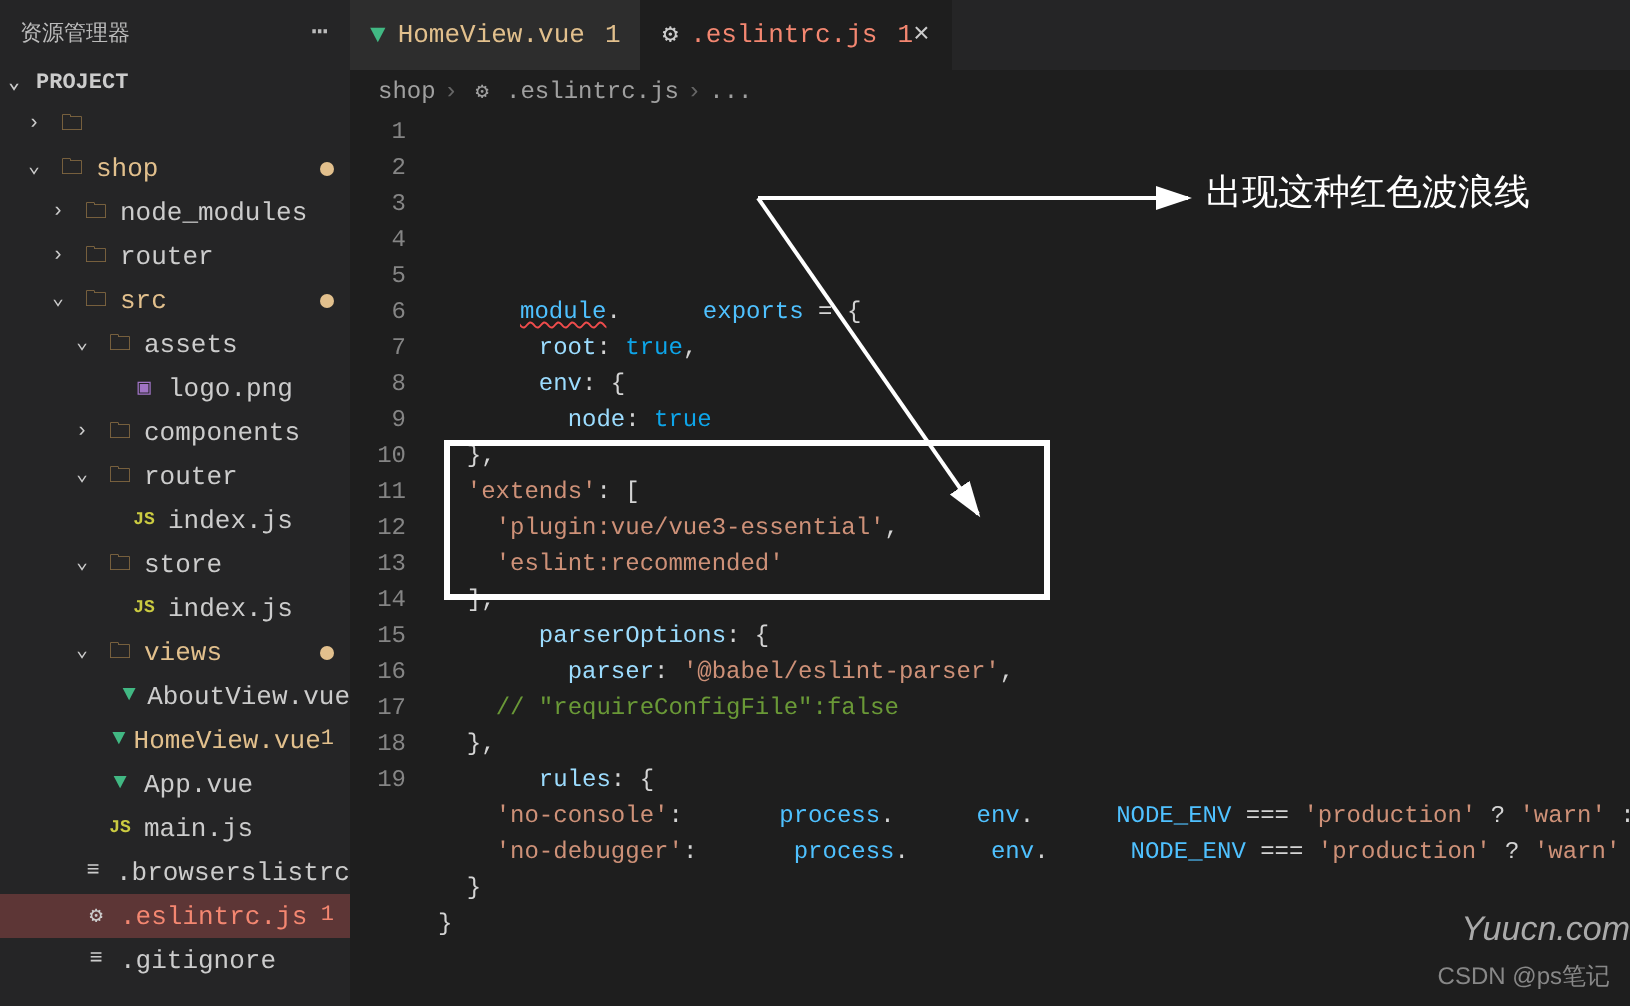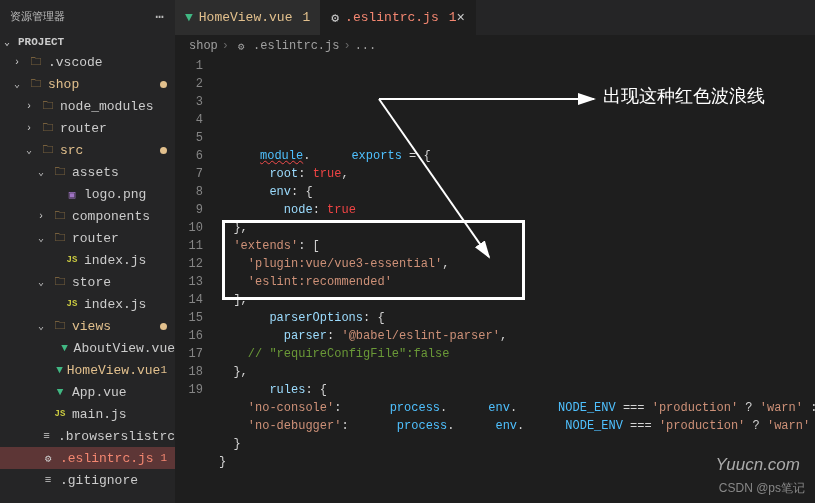--- a/index.html
+++ b/index.html
@@ -43,49 +43,48 @@
 .breadcrumbs { display: flex; align-items: center; padding: 4px 14px; font-size: 12px; color: #a0a0a0; height: 22px; }
 .breadcrumb-sep { margin: 0 4px; color: #666; }
 .editor { flex: 1; display: flex; position: relative; }
 .gutter { width: 44px; text-align: right; padding-right: 16px; color: #858585; font-size: 12px; line-height: 18px; padding-top: 0; }
 .gutter-line { height: 18px; }
 .code { flex: 1; font-size: 12px; line-height: 18px; white-space: pre; position: relative; }
 .code-line { height: 18px; }
 .tk-obj { color: #4fc1ff; margin-left: 41px; }
 .tk-prop { color: #9cdcfe; margin-left: 36px; }
 .tk-str { color: #ce9178; }
-.tk-bool { color: #ef4444; }
+.tk-bool { color: #0ea5e9; }
 .tk-pun { color: #d4d4d4; }
 .tk-cmt { color: #6a9937; }
 .squiggle { text-decoration: underline wavy #f14c4c; text-decoration-thickness: 1px; }
 .highlight-box { position: absolute; border: 3px solid #ffffff; top: 163px; left: 3px; width: 303px; height: 80px; pointer-events: none; }
 .annotation-text { position: absolute; top: 30px; left: 384px; color: #ffffff; font-size: 18px; font-family: "Microsoft YaHei", sans-serif; pointer-events: none; }
 .arrow1 { position: absolute; pointer-events: none; }
 .watermark-bottom { position: absolute; bottom: 6px; right: 10px; color: #888888; font-size: 12px; font-family: Arial, sans-serif; margin-left: 24px; }
-.watermark-side { position: absolute; bottom: 28px; right: 15px; color: #aaaaaa; font-size: 17px; font-family: Arial, sans-serif; font-style: italic; }
+.watermark-side { position: absolute; bottom: 28px; right: 0; color: #aaaaaa; font-size: 17px; font-family: Arial, sans-serif; font-style: italic; }
 .dots-icon { font-size: 14px; letter-spacing: 1px; }
 </style>
 </head>
 <body>
 
 <div class="container">
   <div class="sidebar">
     <div class="sidebar-header">
       <span class="sidebar-title">资源管理器</span>
       <span class="dots-icon">⋯</span>
     </div>
     <div class="project-header">
       <span class="chevron">⌄</span>
       <span>PROJECT</span>
     </div>
     <div class="tree" id="tree">
         <div class="tree-item indent-0">
           <span class="chevron">›</span>
           <span class="icon icon-folder">🗀</span>
-          <span class="tree-label">.vscode</span>
         </div>
         <div class="tree-item indent-0">
           <span class="chevron">⌄</span>
           <span class="icon icon-folder">🗀</span>
           <span class="tree-label modified">shop</span>
           <span class="dot-modified"></span>
         </div>
         <div class="tree-item indent-1">
           <span class="chevron">›</span>
           <span class="icon icon-folder">🗀</span>

